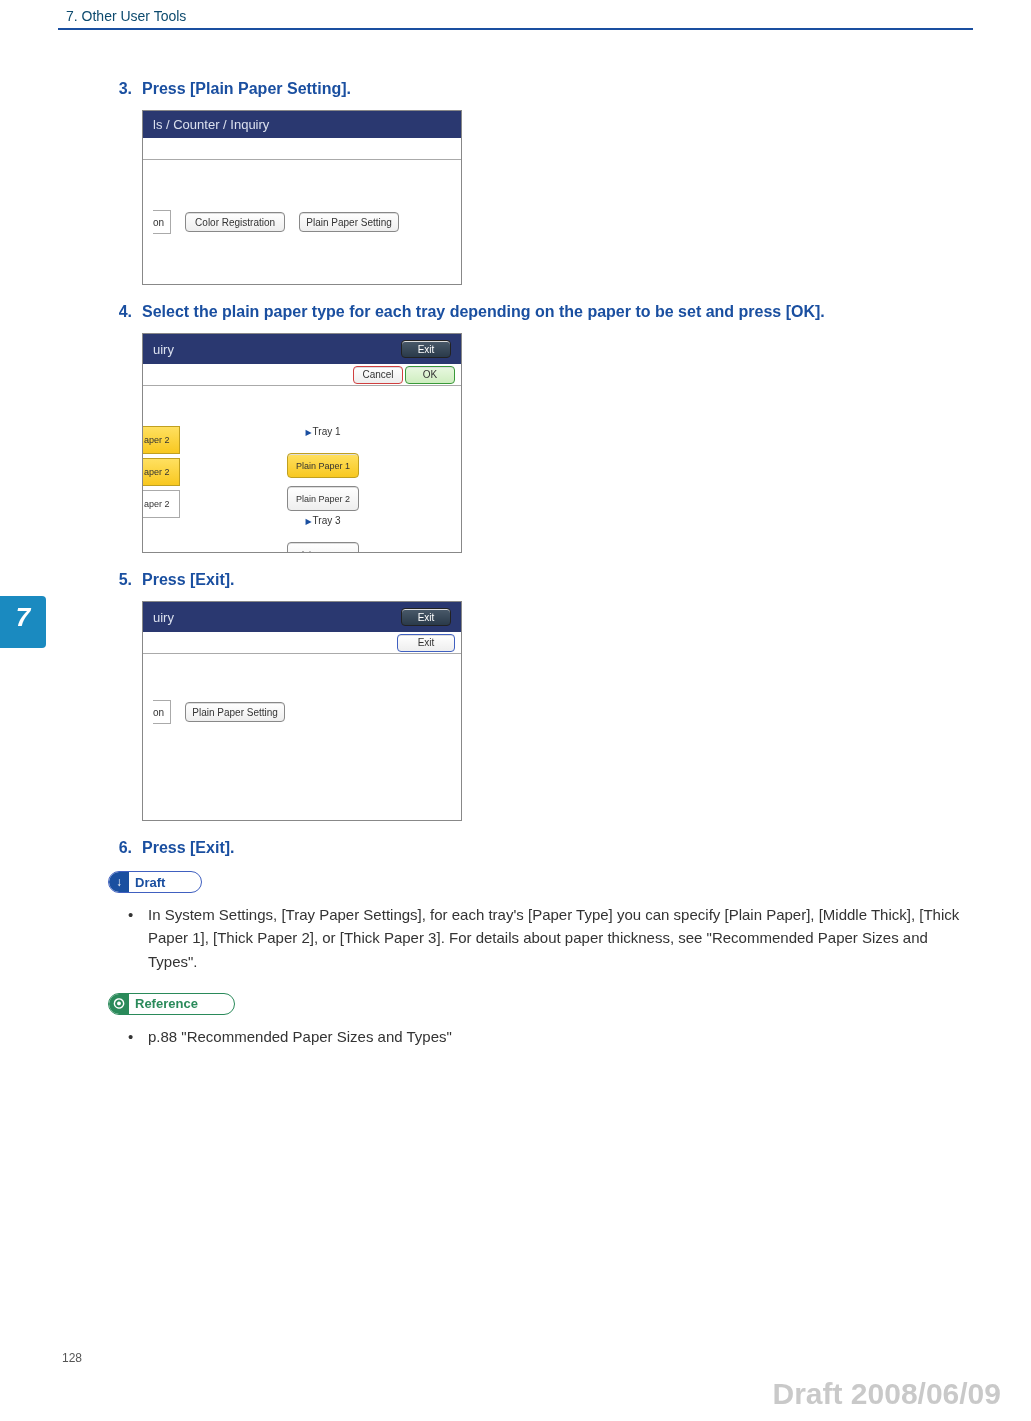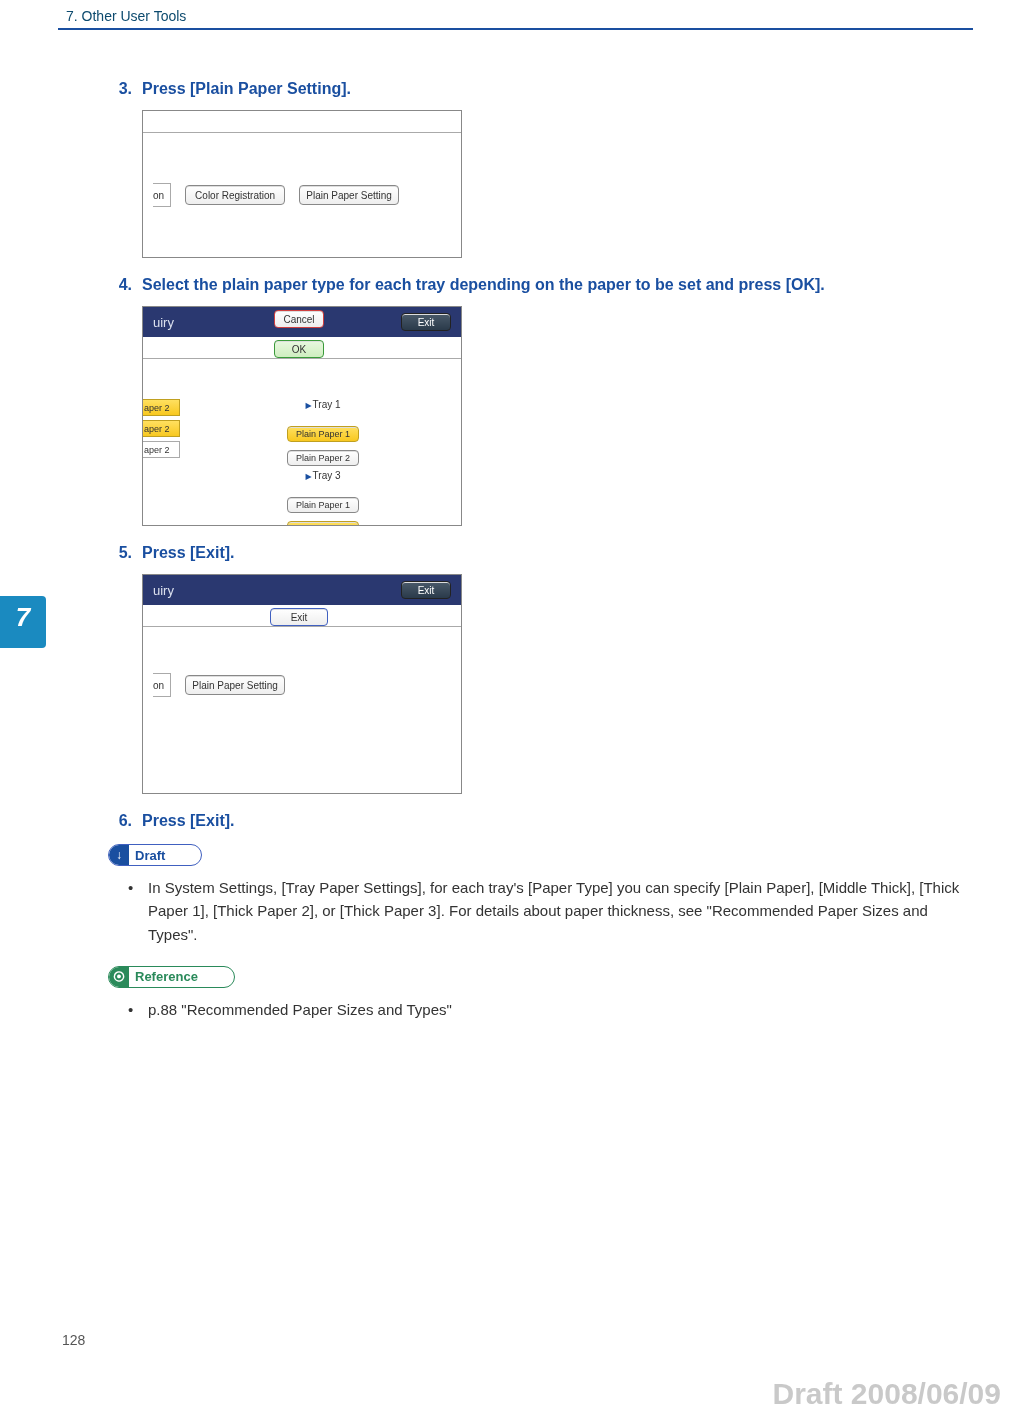--- a/index.html
+++ b/index.html
@@ -49,44 +49,43 @@
     font-size: 13px;
   }
   .ss-subbar {
     border-bottom: 1px solid #aaa;
     height: 22px;
     background: #fff;
     display: flex;
     justify-content: flex-end;
     align-items: center;
     padding-right: 6px;
-    gap: 12px;
-    flex-direction: column;
+    gap: 2px;
   }
   .ss-body { padding: 10px; min-height: 70px; position: relative; }
   .btn {
     display: inline-flex;
     align-items: center;
     justify-content: center;
     border: 1px solid #888;
     border-radius: 4px;
     background: linear-gradient(#fff,#eee);
     font-size: 10px;
     padding: 3px 6px;
     height: 20px;
     box-shadow: 0 1px 0 #ddd inset;
   }
   .btn.small { height: 18px; min-width: 50px; }
   .btn.green { border-color: #3a9a3a; background: linear-gradient(#e8f8e0,#cfeec0); }
   .btn.red { border-color: #d04040; }
   .btn.blue { border-color: #4060c0; }
   .btn.yellow { background: linear-gradient(#ffe060,#f8c820); border-color: #c0a020; }
-  .btn.tiny { height: 16px; font-size: 9px; padding: 7px 4px; }
+  .btn.tiny { height: 25px; font-size: 9px; padding: 7px 4px; }
   .left-tab {
-    height: 17px; width: 38px;
+    height: 28px; width: 38px;
     border: 1px solid #c0a020; border-left: none;
     background: linear-gradient(#ffe060,#f8c820);
     font-size: 9px; display: flex; align-items: center; padding-left: 2px;
     margin-bottom: 4px;
   }
   .left-tab.grey { background: #fff; border-color: #aaa; }
   .row { display: flex; align-items: center; gap: 8px; margin-bottom: 4px; flex-direction: column; }
   .tray-label { font-size: 10px; color: #333; }
   .tri { color: #1a4fa0; font-size: 8px; margin-right: 1px; }
 
@@ -134,22 +133,22 @@
     color: #fff;
     font-size: 26px; font-weight: bold; font-style: italic;
     display: flex; align-items: flex-start; justify-content: center;
     padding-top: 6px;
     border-top-right-radius: 4px;
     border-bottom-right-radius: 4px;
   }
 
   .page-num {
     position: absolute;
-    left: 62px; bottom: 73px;
-    font-size: 14px; color: #555;
+    left: 62px; bottom: 56px;
+    font-size: 12px; color: #555;
   }
   .watermark {
     position: absolute;
     right: 30px; bottom: 10px;
     font-size: 30px; font-weight: bold;
     color: rgba(120,120,120,0.4);
   }
 </style>
 </head>
 <body>
@@ -161,20 +160,21 @@
 
 <div class="content">
 
   
   <div class="step">
     <div class="step-line">
       <div class="step-num">3.</div>
       <div class="step-text">Press [Plain Paper Setting].</div>
     </div>
     <div class="screenshot">
+      <div class="ss-titlebar">ls / Counter / Inquiry</div>
       <div class="ss-subbar"></div>
       <div class="ss-body">
         <div class="ss1-buttons">
           <span class="ss1-on">on</span>
           <span class="btn wide">Color Registration</span>
           <span class="btn wide">Plain Paper Setting</span>
         </div>
       </div>
     </div>
   </div>

